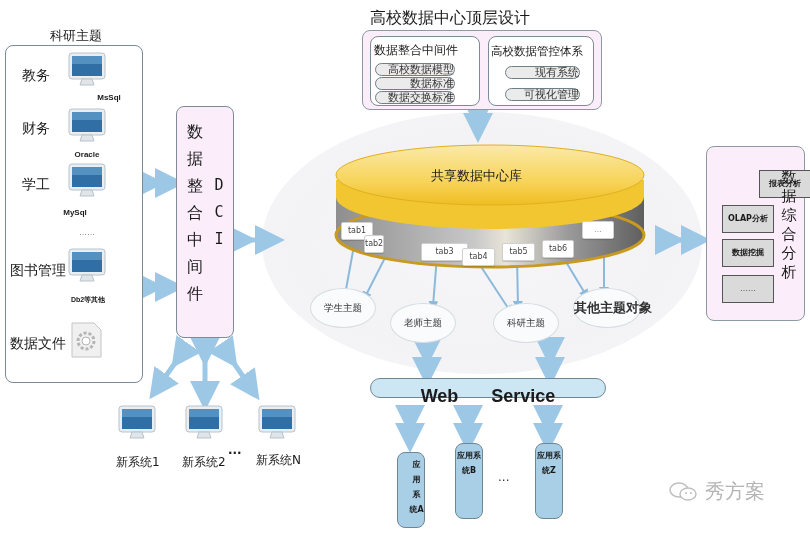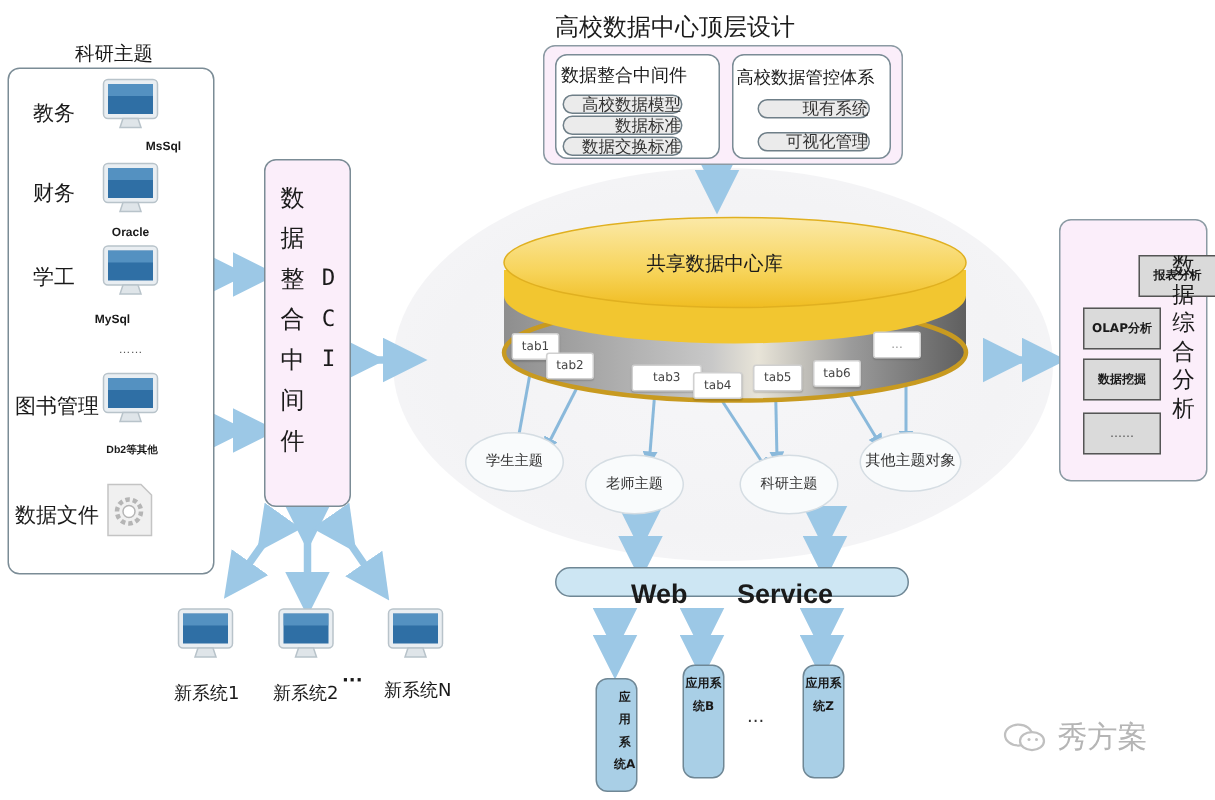--- a/index.html
+++ b/index.html
@@ -162,31 +162,31 @@
     </linearGradient>
   </defs>
   <path d="M6 45 L6 100 A154 32 0 0 0 314 100 L314 45 Z" fill="url(#side)"></path>
   <ellipse cx="160" cy="100" rx="154" ry="32" fill="none" stroke="#c89a20" stroke-width="3"></ellipse>
   <path d="M6 45 L6 62 A154 32 0 0 0 314 62 L314 45 Z" fill="#f2c630"></path>
   <ellipse cx="160" cy="40" rx="154" ry="30" fill="url(#top)" stroke="#e0b020"></ellipse>
 </svg>
 <div class="abs" style="left:431px;top:167px;font-size:13px;font-family:'DejaVu Serif',serif;white-space:nowrap;">共享数据中心库</div>
 
 <div class="abs tabbox" style="left:341px;top:222px;width:32px;">tab1</div>
-<div class="abs tabbox" style="left:364px;top:235px;width:32px;">tab2</div>
+<div class="abs tabbox" style="left:364px;top:235px;width:20px;">tab2</div>
 <div class="abs tabbox" style="left:421px;top:243px;width:47px;">tab3</div>
 <div class="abs tabbox" style="left:462px;top:248px;width:33px;">tab4</div>
 <div class="abs tabbox" style="left:502px;top:243px;width:33px;">tab5</div>
 <div class="abs tabbox" style="left:542px;top:240px;width:32px;">tab6</div>
 <div class="abs tabbox" style="left:582px;top:221px;width:32px;color:#999;">...</div>
 
 <div class="abs topic" style="left:310px;top:288px;width:66px;">学生主题</div>
 <div class="abs topic" style="left:390px;top:303px;width:66px;">老师主题</div>
 <div class="abs topic" style="left:493px;top:303px;width:66px;">科研主题</div>
-<div class="abs topic" style="left:573px;top:288px;width:68px;font-size:10px;">其他主题对象</div>
+<div class="abs topic" style="left:573px;top:288px;width:68px;font-size:13px;font-weight:bold;">其他主题对象</div>
 
 <div class="abs panel-right"></div>
 <div class="abs rbox" style="left:759px;top:170px;">报表分析</div>
 <div class="abs rbox" style="left:722px;top:205px;">OLAP分析</div>
 <div class="abs rbox" style="left:722px;top:239px;">数据挖掘</div>
 <div class="abs rbox" style="left:722px;top:275px;font-weight:normal;color:#555;">……</div>
 <div class="abs vtext" style="left:780px;top:168px;font-size:15px;line-height:19px;">数据综合分析</div>
 
 <div class="abs ws">Web Service</div>
 

